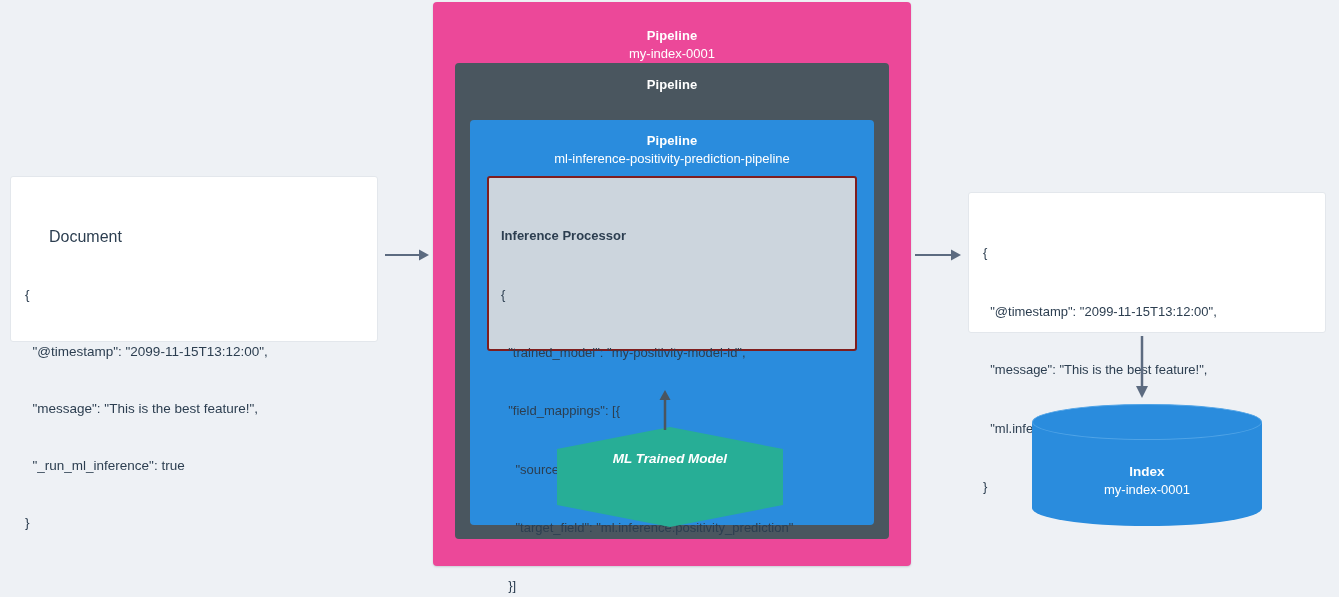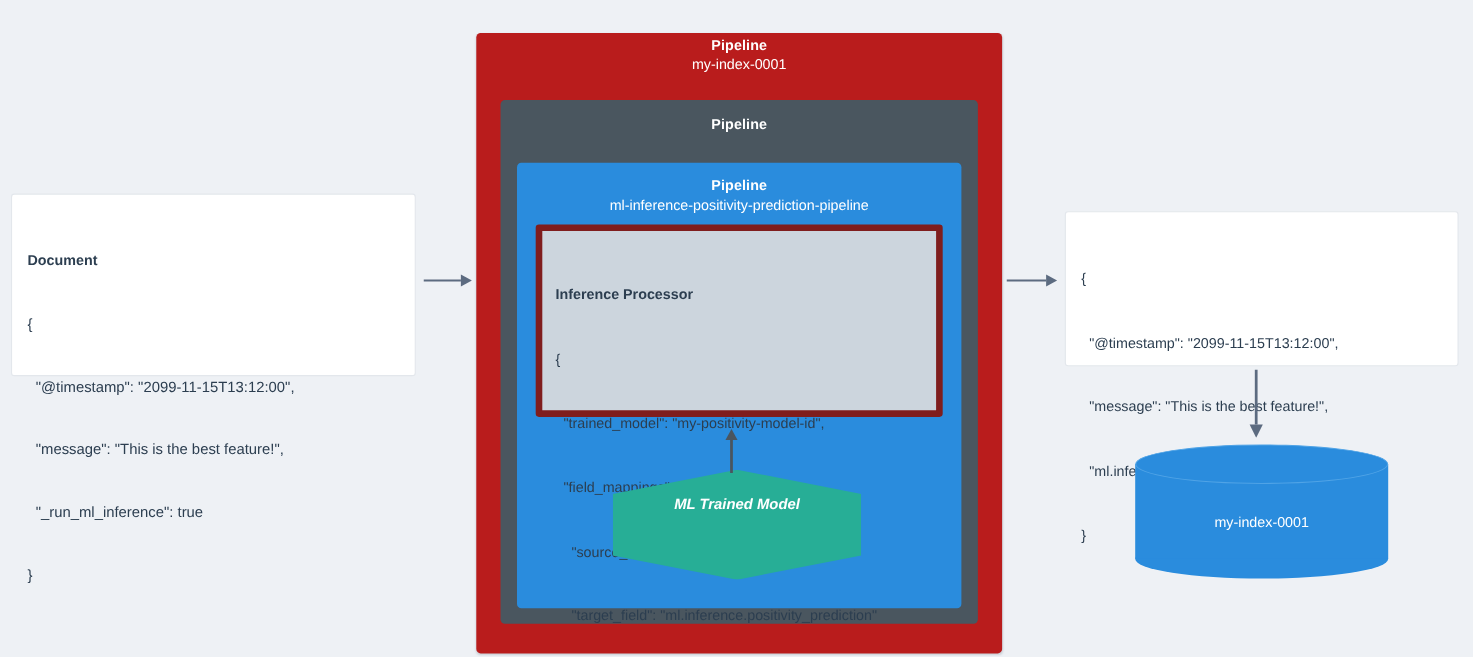--- a/index.html
+++ b/index.html
@@ -22,24 +22,25 @@
     border: 1px solid #e3e7ec;
     border-radius: 3px;
     box-sizing: border-box;
     padding: 12px 14px 10px 14px;
     color: #2c3e50;
     font-size: 13.5px;
     line-height: 19px;
     white-space: pre;
   }
   .card .card-title {
-    font-weight: bold;
-    font-size: 13px;
+    font-weight: normal;
+    font-size: 16px;
     display: block;
     margin-bottom: 1px;
+    margin-left: 24px;
   }
   .card .card-line {
     display: block;
   }
 
   
   #doc-card      { left: 10px;  top: 176px; width: 368px; height: 166px; }
   #enriched-card { left: 968px; top: 192px; width: 358px; height: 141px;
                    padding-top: 11px; font-size: 13px; line-height: 19.5px; }
 
@@ -57,42 +58,42 @@
     font-size: 13px;
     letter-spacing: .1px;
   }
   .pipe .pipe-sub {
     display: block;
     font-size: 13px;
     margin-top: 3px;
   }
 
   #pipe-outer {
-    left: 433px; top: 30px; width: 478px; height: 564px;
-    background: #b91c1c;
-    padding-top: 3px;
+    left: 433px; top: 2px; width: 478px; height: 564px;
+    background: #ec4899;
+    padding-top: 26px;
     box-shadow: 0 1px 2px rgba(40,55,70,.18);
   }
   #pipe-mid {
     left: 22px; top: 61px; width: 434px; height: 476px;
     background: #4a565f;
     padding-top: 14px;
   }
   #pipe-inner {
     left: 15px; top: 57px; width: 404px; height: 405px;
     background: #2a8cdd;
     padding-top: 13px;
   }
 
   
   #processor {
     position: absolute;
     left: 17px; top: 56px; width: 370px; height: 175px;
     background: #ccd5dd;
-    border: 6px solid #7f1d1d;
+    border: 2px solid #7f1d1d;
     border-radius: 3px;
     box-sizing: border-box;
     padding: 9px 12px;
     text-align: left;
     color: #2c3e50;
     font-size: 13px;
     line-height: 19.4px;
     white-space: pre;
   }
   #processor .proc-title {
@@ -257,15 +258,16 @@
     <line x1="7" y1="0" x2="7" y2="50" stroke="#5c6b80" stroke-width="2.5"></line>
     <polygon points="1,50 13,50 7,62" fill="#5c6b80"></polygon>
   </svg>
 </div>
 
 <div id="cylinder">
   <div class="cyl-bottom"></div>
   <div class="cyl-body"></div>
   <div class="cyl-top"></div>
   <div class="cyl-label">
+    <span class="cyl-title">Index</span>
     <span class="cyl-sub">my-index-0001</span>
   </div>
 </div>
 
 </body></html>

